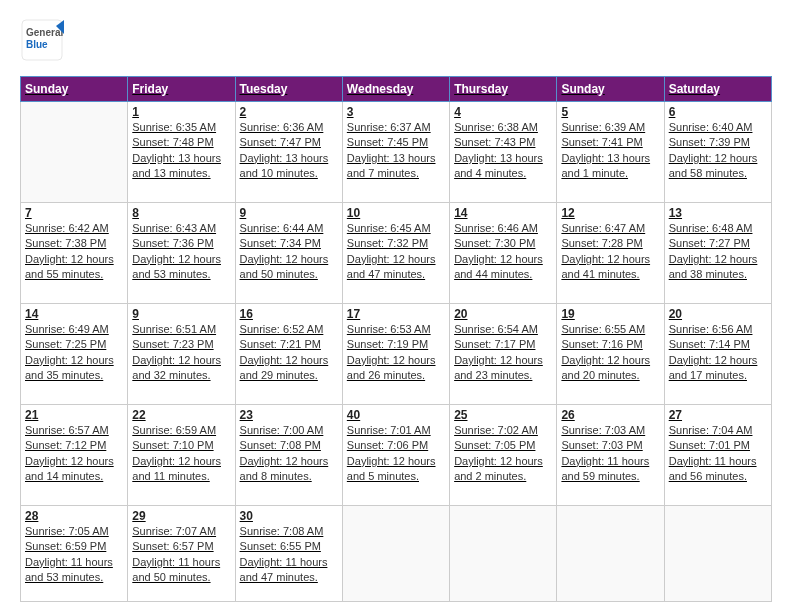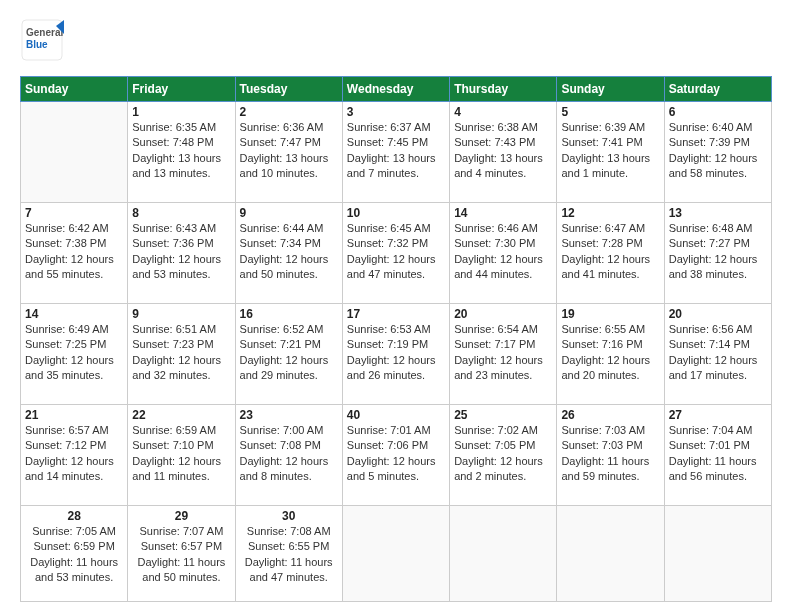--- a/index.html
+++ b/index.html
@@ -9,20 +9,21 @@
       font-family: Arial, sans-serif;
       background: #fff;
       overflow: hidden;
     }
     .page {
       width: 792px;
       height: 612px;
       padding: 18px 20px 10px 20px;
       display: flex;
       flex-direction: column;
+      text-decoration: underline;
     }
     .header {
       display: flex;
       justify-content: space-between;
       align-items: flex-start;
       margin-bottom: 10px;
     }
     .logo {
       display: flex;
       align-items: center;
@@ -43,21 +44,21 @@
       margin-top: 2px;
     }
     .calendar {
       flex: 1;
       border: 1px solid #ccc;
       border-collapse: collapse;
       width: 100%;
       table-layout: fixed;
     }
     .calendar th {
-      background: #15803d;
+      background: #701a75;
       color: #fff;
       font-size: 12px;
       font-weight: bold;
       padding: 5px 4px;
       text-align: left;
       border: 1px solid #5590cc;
     }
     .calendar td {
       border: 1px solid #ccc;
       vertical-align: top;
@@ -76,21 +77,20 @@
     .cell-text {
       font-size: 11px;
       color: #333;
       line-height: 1.4;
     }
     .empty-cell {
       background: #f9f9f9;
     }
     tr:last-child td {
       height: 80px;
-      text-align: center;
     }
   </style>
 </head>
 <body>
 
 <div class="page">
   <div class="header">
     <div class="logo">
       <div>
         <svg width="44" height="44" viewBox="0 0 44 44">

